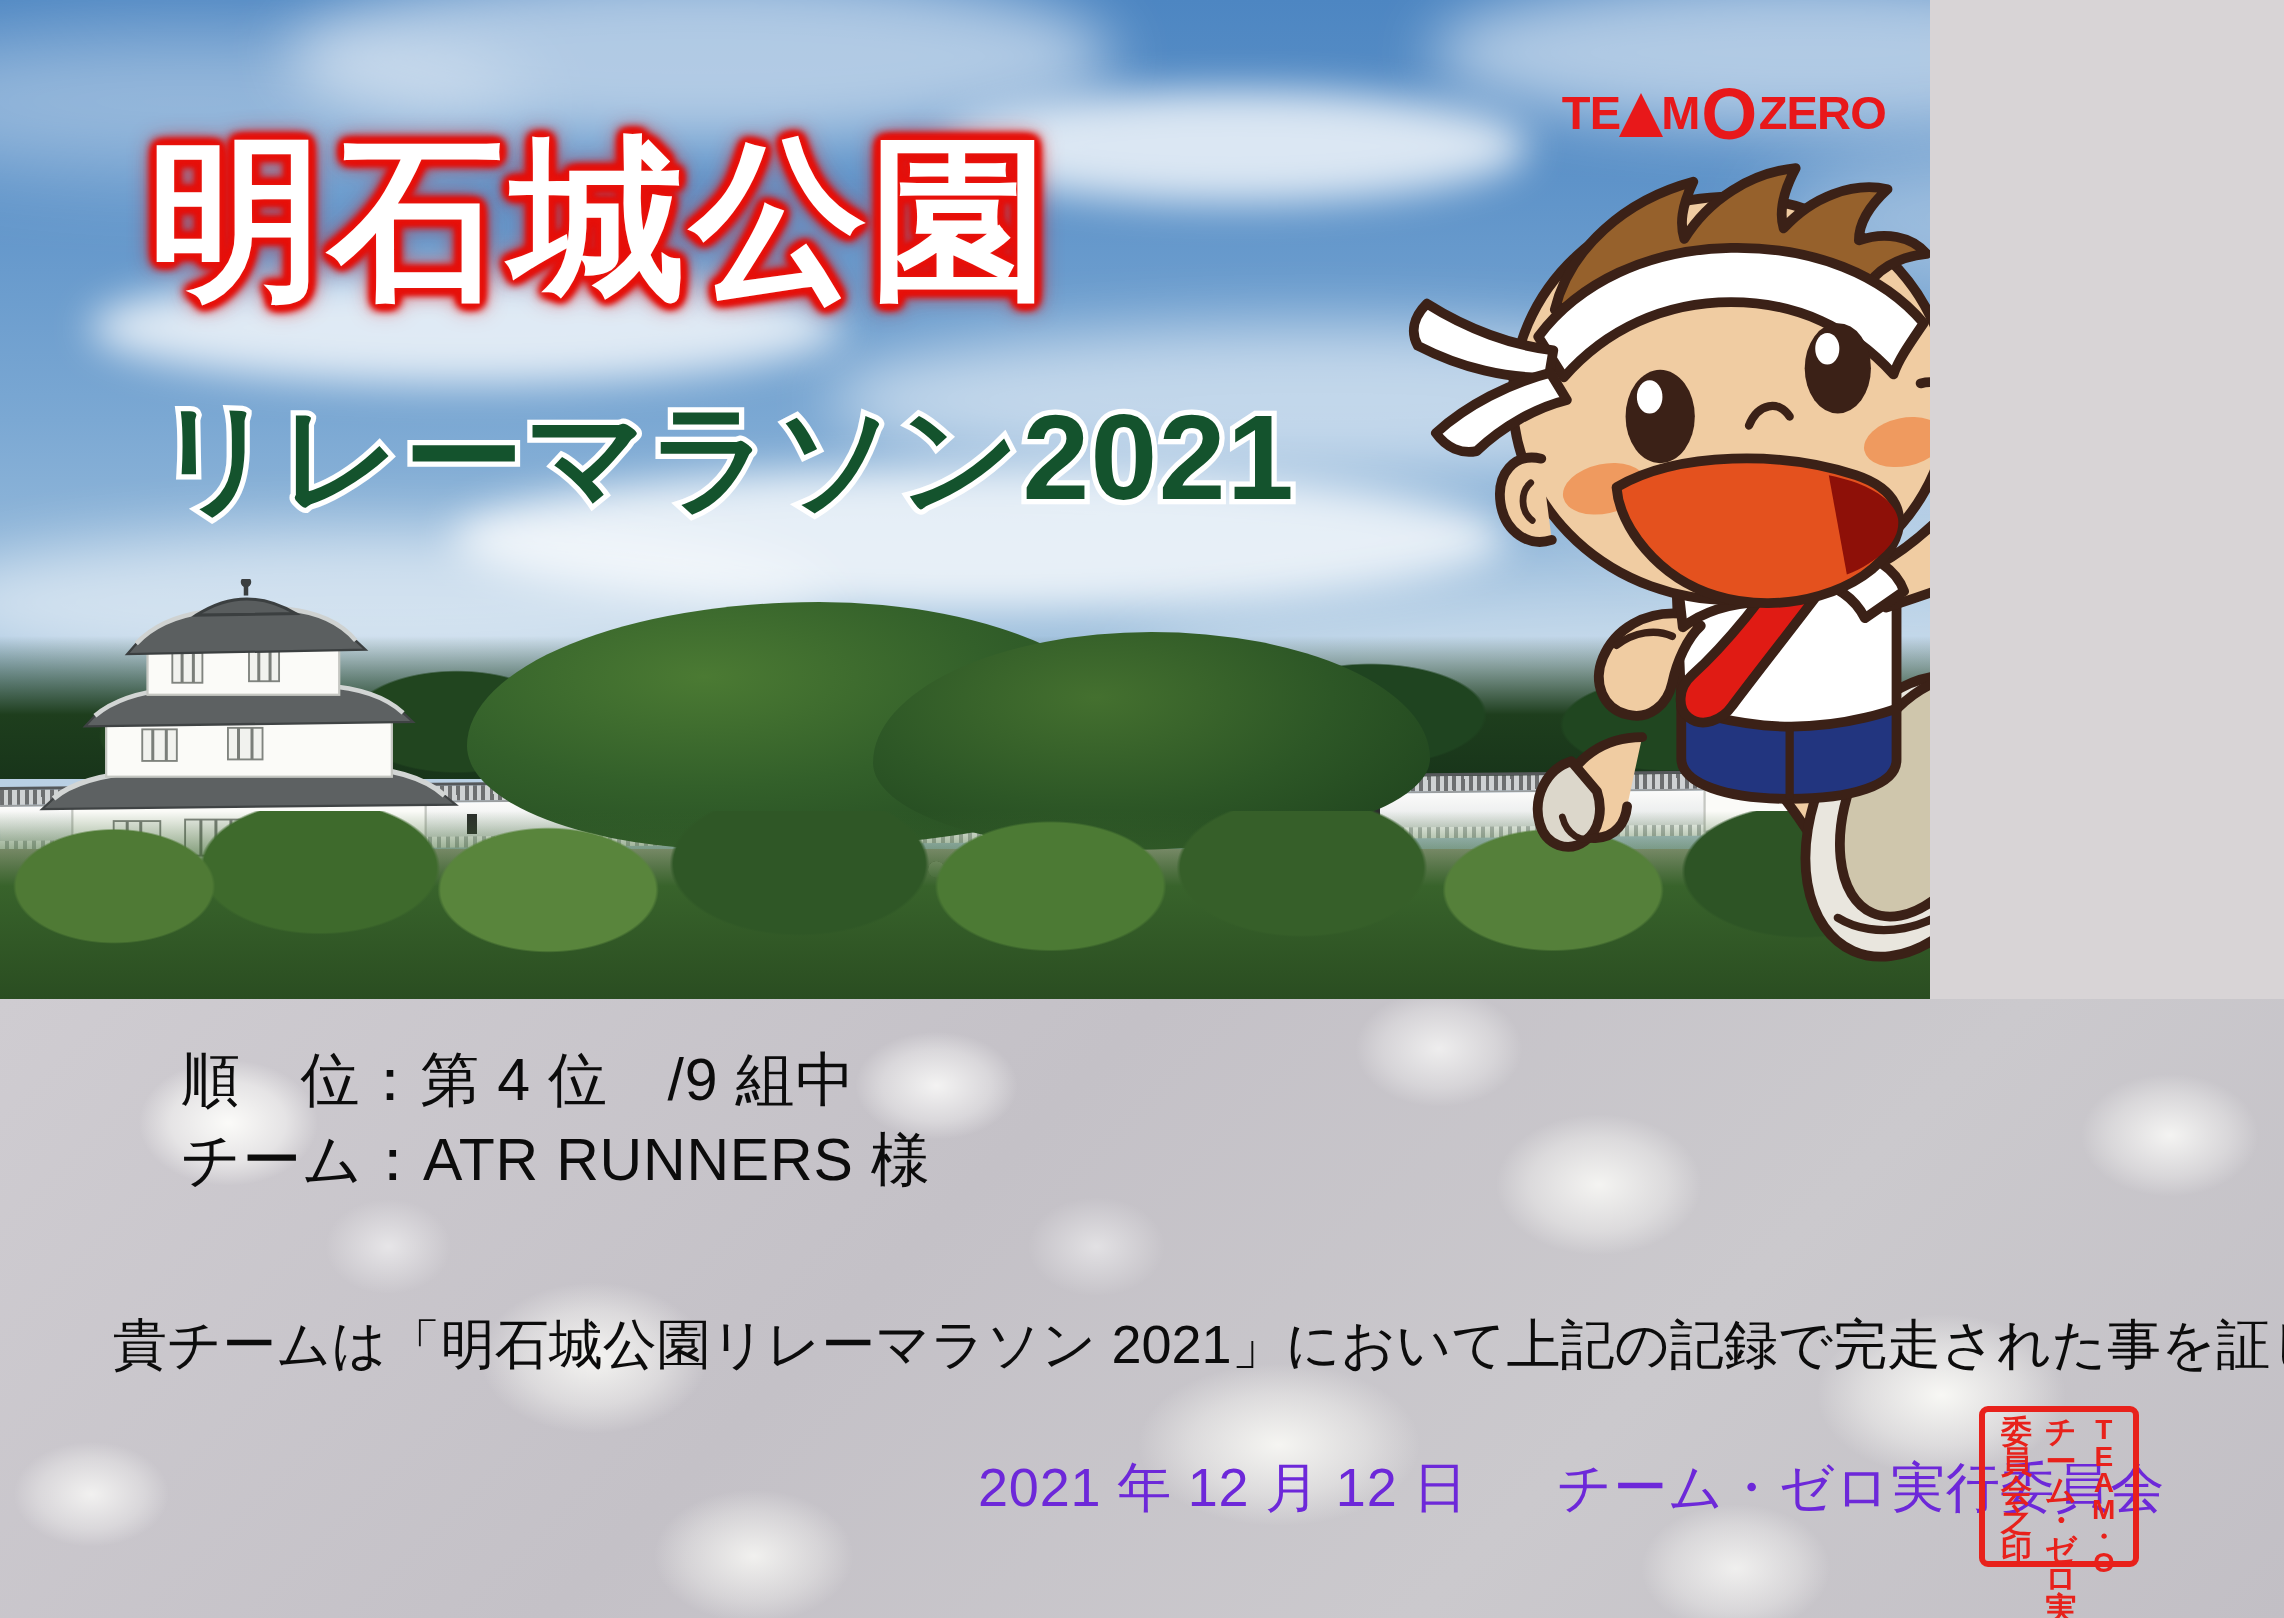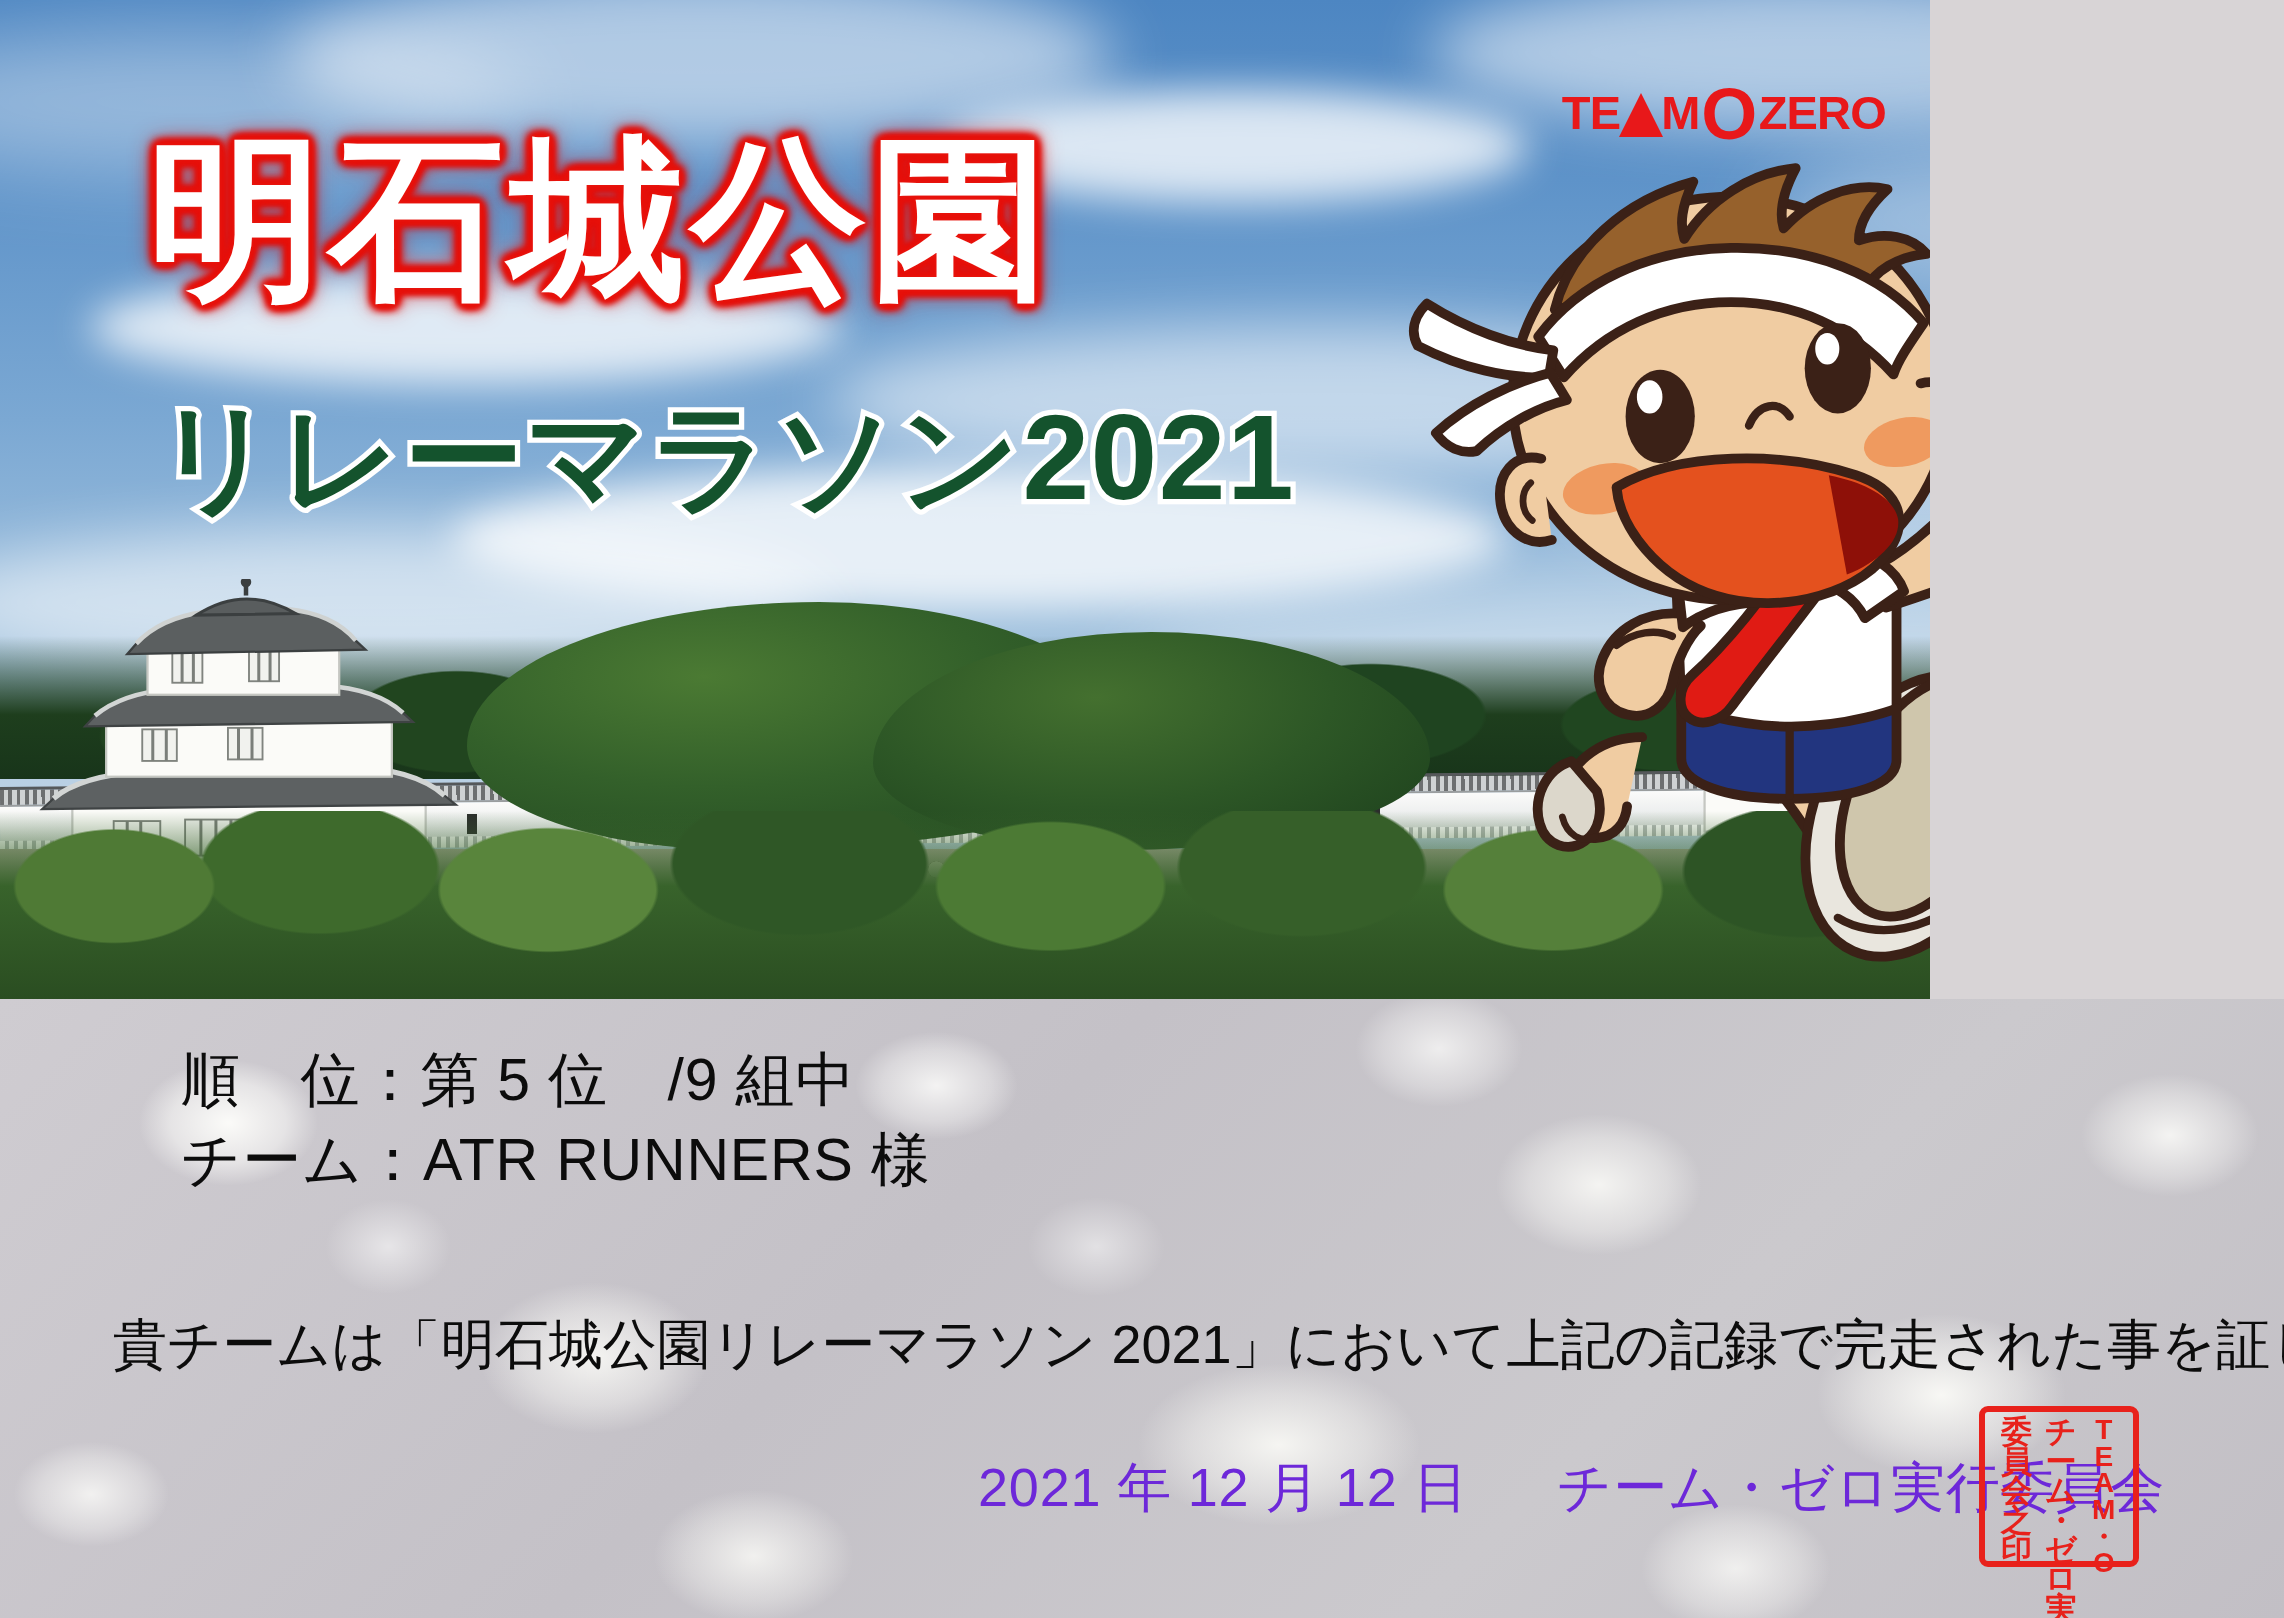--- a/index.html
+++ b/index.html
@@ -391,21 +391,21 @@
       <span class="lt">M</span>
       <span class="bigO">O</span>
       <span class="lt">ZERO</span>
     </div>
   </div>
 
   <div class="panel"></div>
 
   <div class="fields">
     <div class="field-row">
-      <span>順　位</span><span>：</span><span>第 5 位　/9 組中</span>
+      <span>順　位</span><span>：</span><span>第 4 位　/9 組中</span>
     </div>
     <div class="field-row">
       <span>チーム</span><span>：</span><span>ATR RUNNERS 様</span>
     </div>
   </div>
 
   <div class="cert-line">貴チームは「明石城公園リレーマラソン 2021」において上記の記録で完走された事を証します。</div>
 
   <div class="foot">
     <span>2021 年 12 月 12 日</span><span class="gap"></span><span>チーム・ゼロ実行委員会</span>

